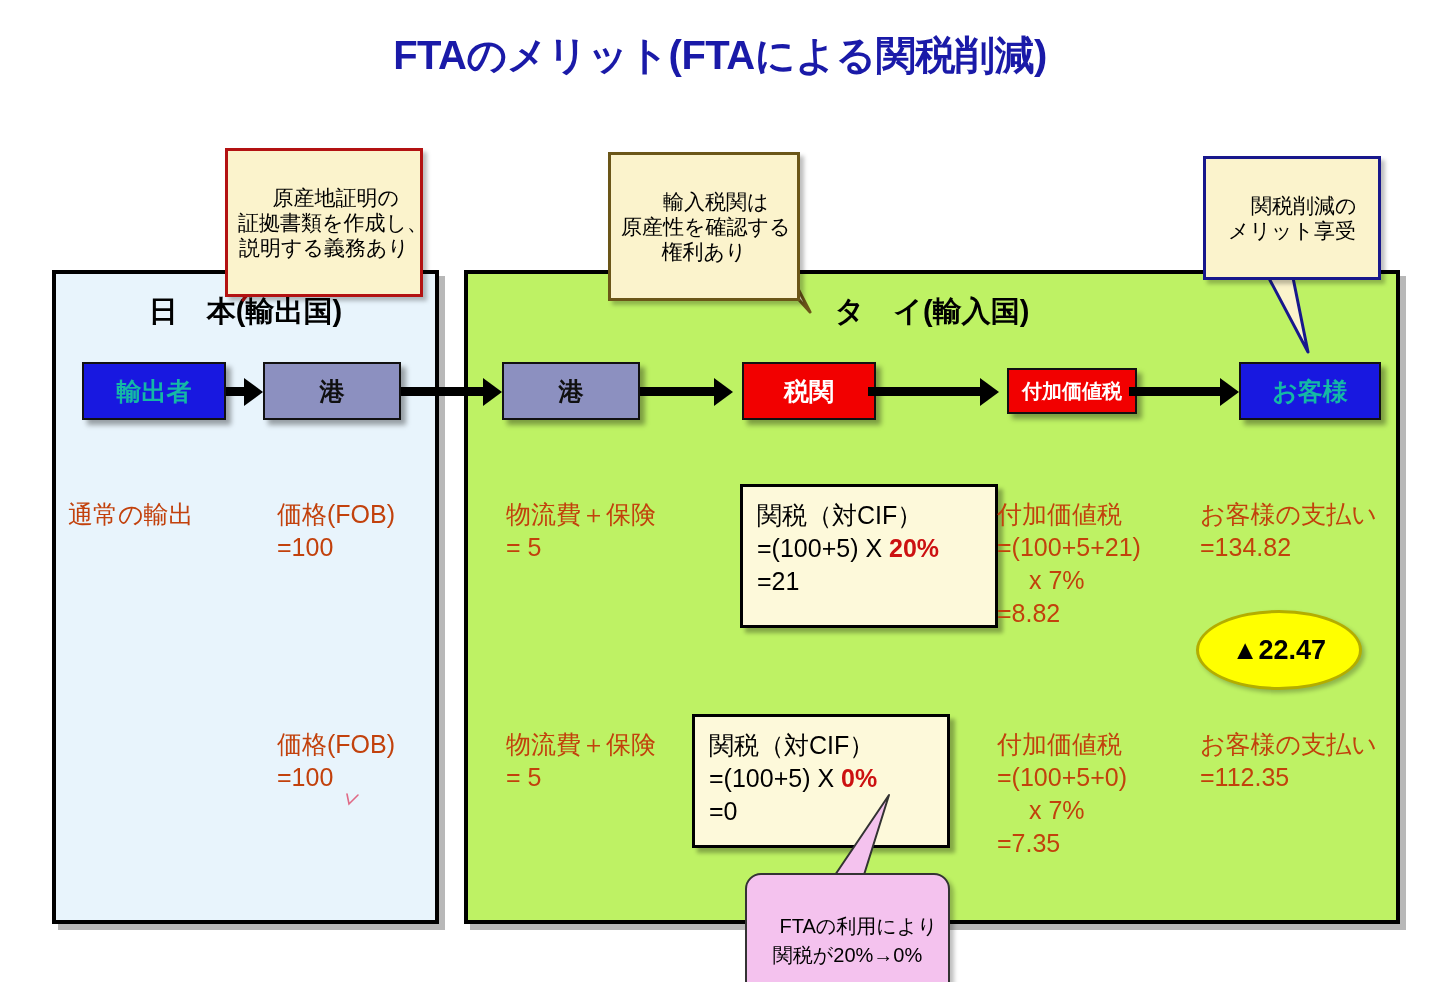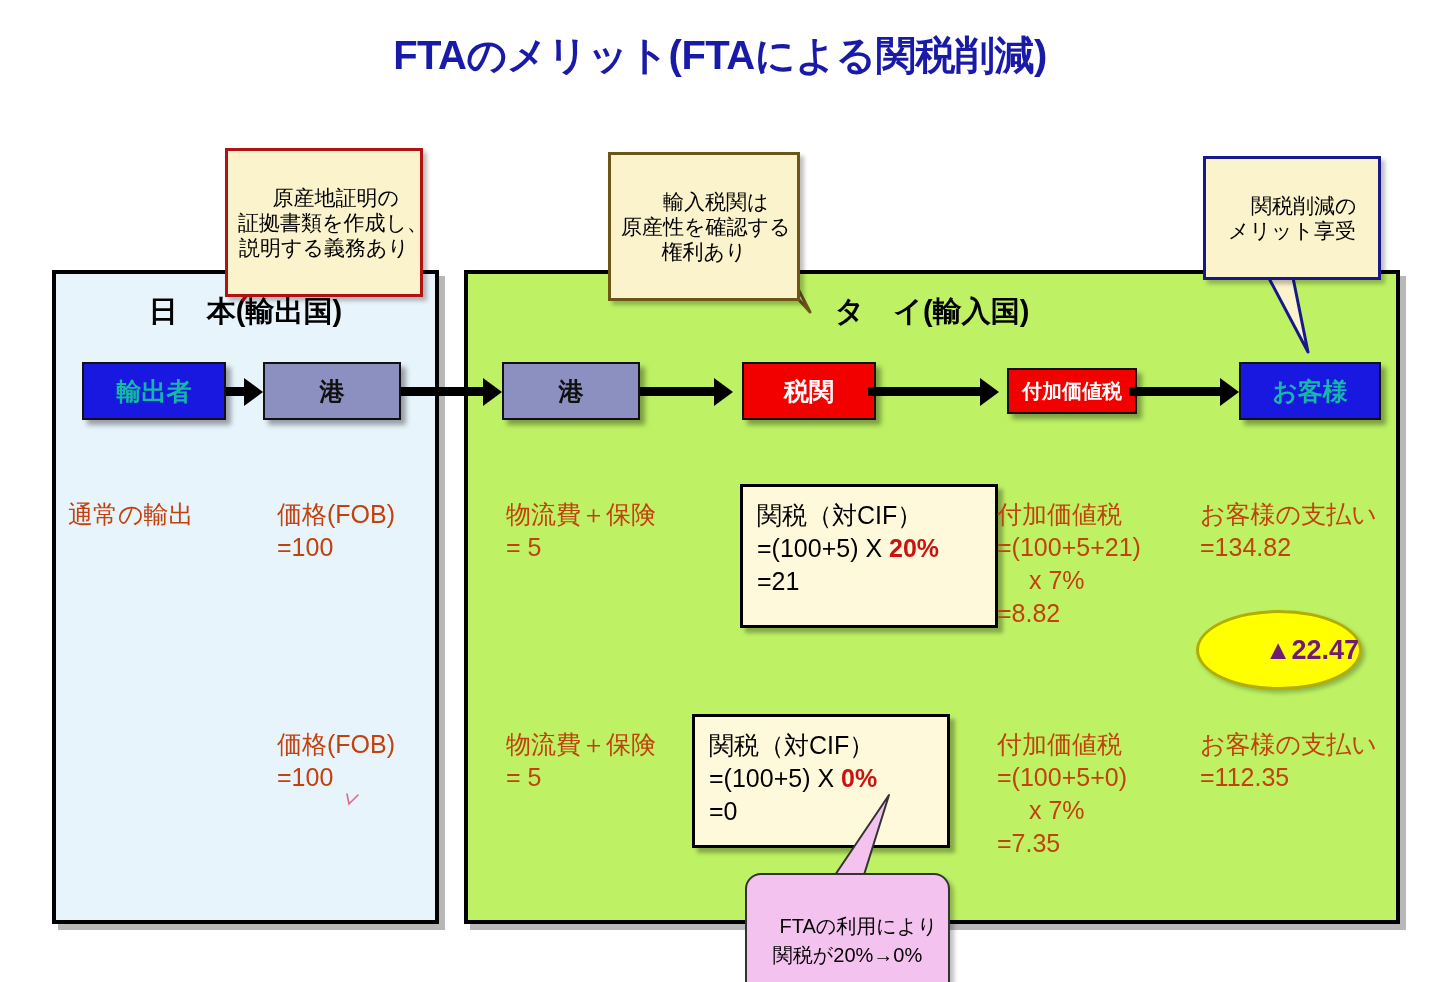--- a/index.html
+++ b/index.html
@@ -131,24 +131,24 @@
     position: absolute;
     left: 1196px;
     top: 610px;
     width: 160px;
     height: 74px;
     background: #ffff00;
     border: 3px solid #b3ad00;
     border-radius: 50%;
     display: flex;
     align-items: center;
-    justify-content: flex-end;
+    justify-content: center;
     font-size: 27px;
     font-weight: bold;
-    color: #701a75;
+    color: #000000;
     box-shadow: 3px 3px 4px rgba(0,0,0,0.25);
   }
 
   
   .callout {
     position: absolute;
     background: #fbf3cc;
     box-sizing: border-box;
     text-align: center;
     font-size: 21px;

